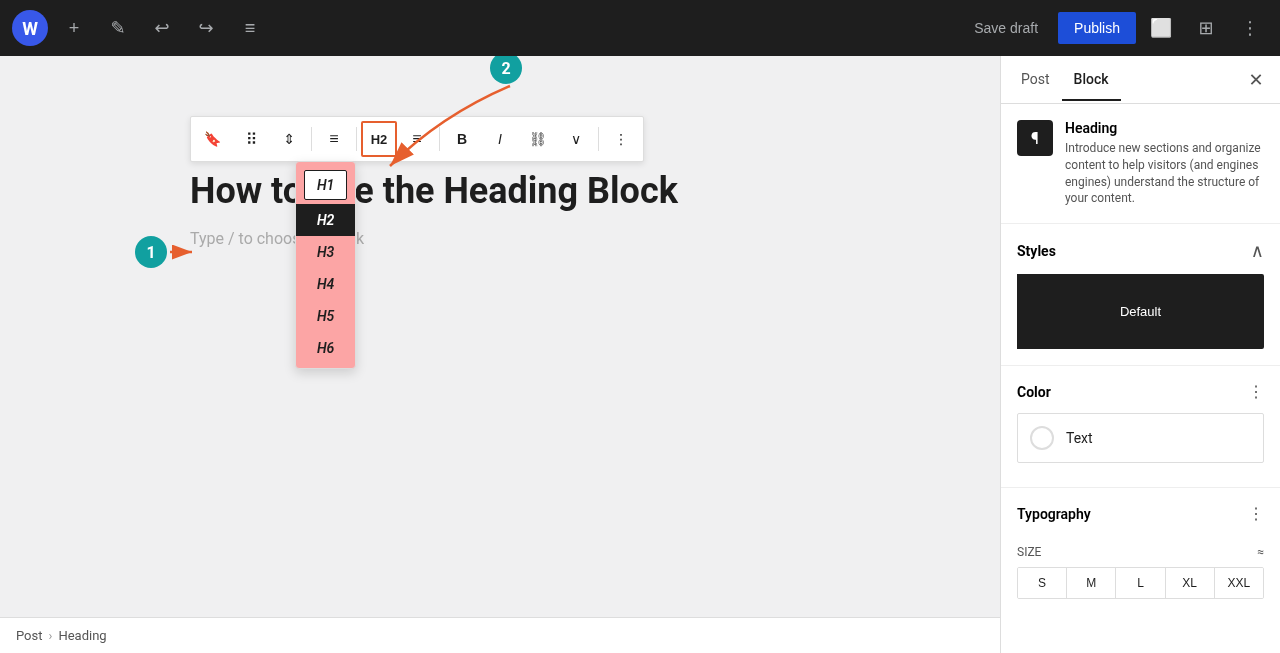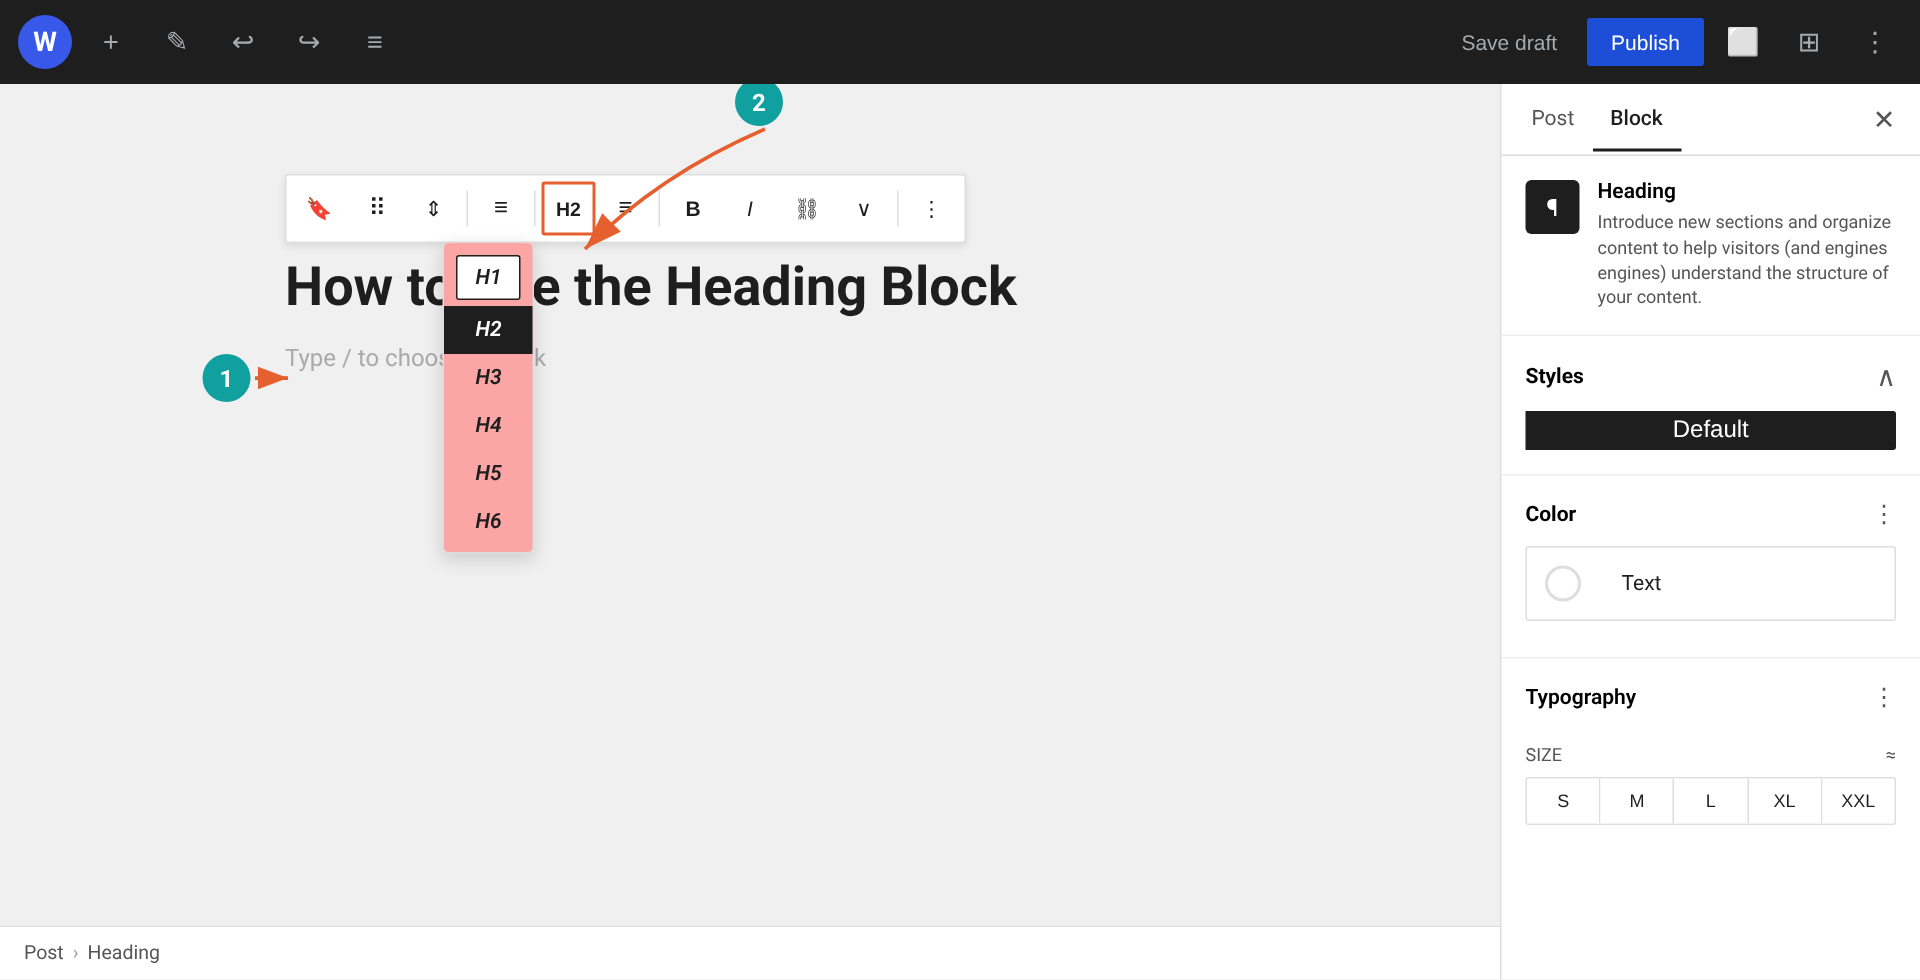--- a/index.html
+++ b/index.html
@@ -283,24 +283,24 @@
     }
     .section-toggle {
       background: none; border: none; cursor: pointer;
       font-size: 18px; color: #555;
     }
     .style-buttons {
       display: flex; gap: 0;
     }
     .style-btn {
       flex: 1;
-      padding: 0;
-      border: 4px solid #ec4899;
-      cursor: pointer;
-      font-size: 16px;
+      padding: 23px;
+      border: 7px solid #ec4899;
+      cursor: pointer;
+      font-size: 13px;
       background: white;
       color: #1e1e1e;
     }
     .style-btn.active {
       background: #1e1e1e;
       color: white;
       border-color: #1e1e1e;
     }
     .style-btn:first-child { border-radius: 2px 0 0 2px; }
     .style-btn:last-child { border-radius: 0 2px 2px 0; }
@@ -326,21 +326,21 @@
       cursor: pointer;
       gap: 12px;
     }
     .color-circle {
       width: 24px; height: 24px;
       border-radius: 50%;
       border: 2px solid #ddd;
       background: white;
       flex-shrink: 0;
     }
-    .color-label { font-size: 14px; color: #1e1e1e; margin-left: 15px; }
+    .color-label { font-size: 14px; color: #1e1e1e; }
 
     
     .typo-section {
       padding: 16px;
     }
     .typo-header {
       display: flex;
       align-items: center;
       justify-content: space-between;
       margin-bottom: 22px;

